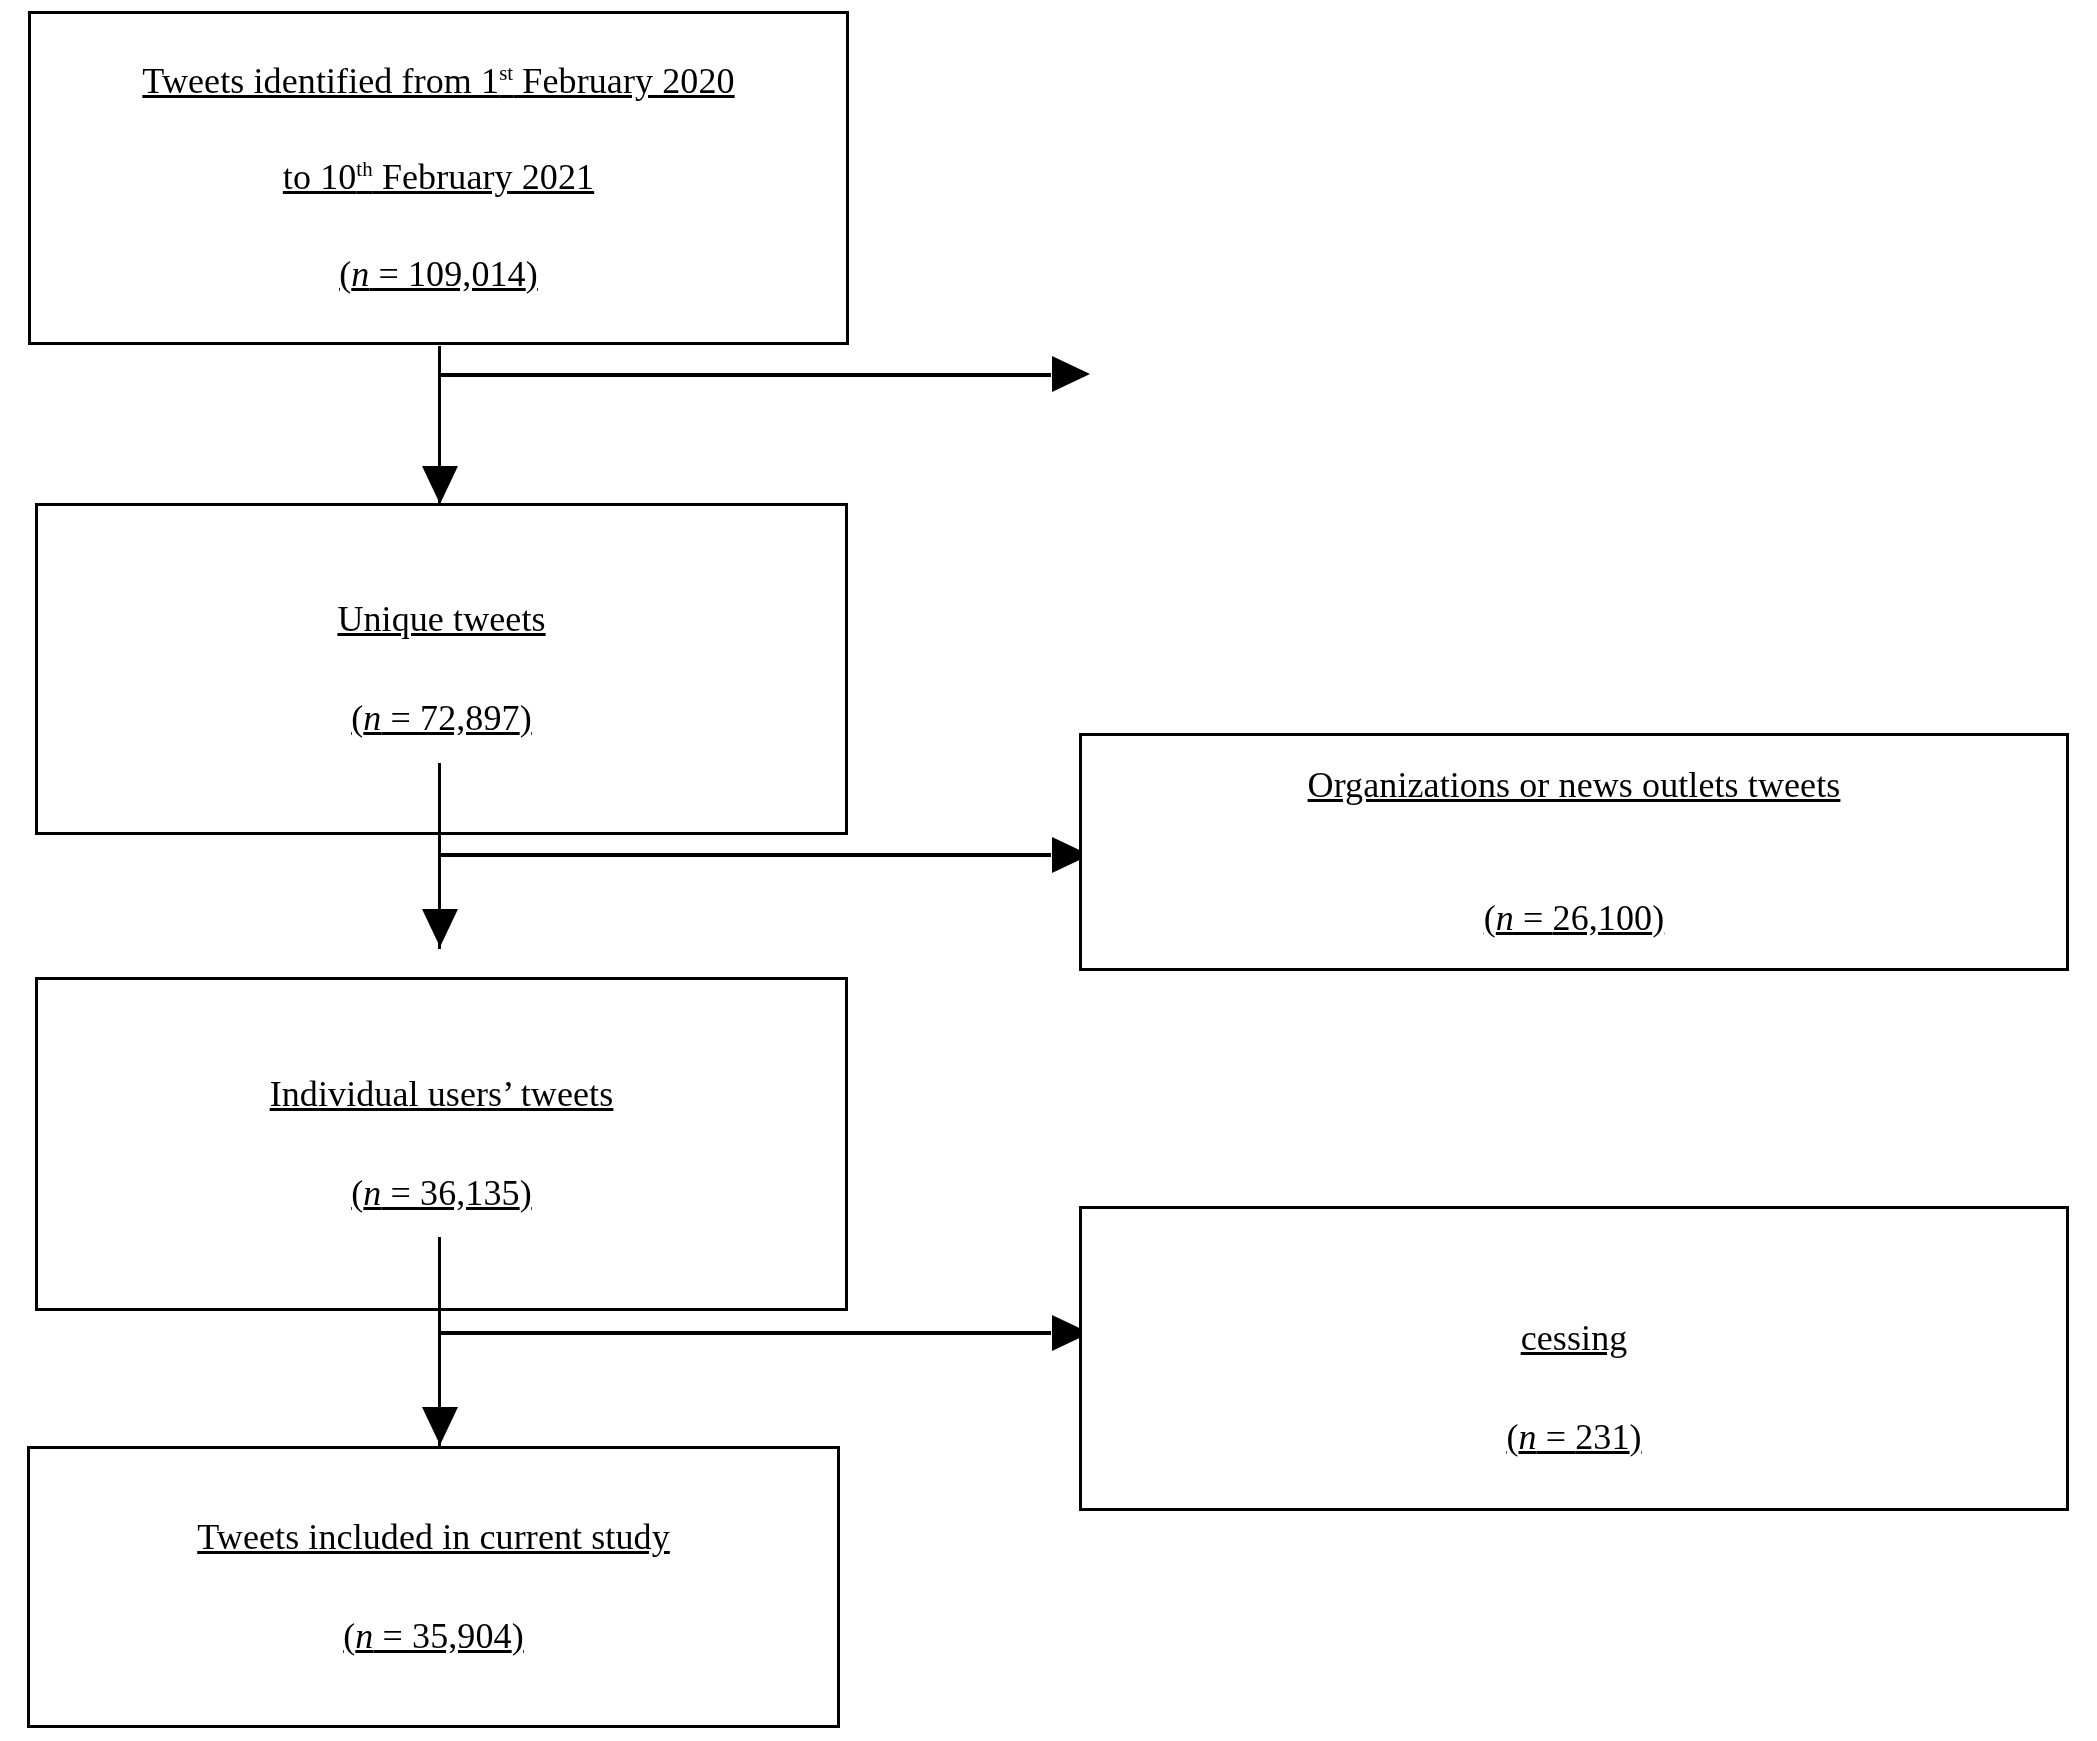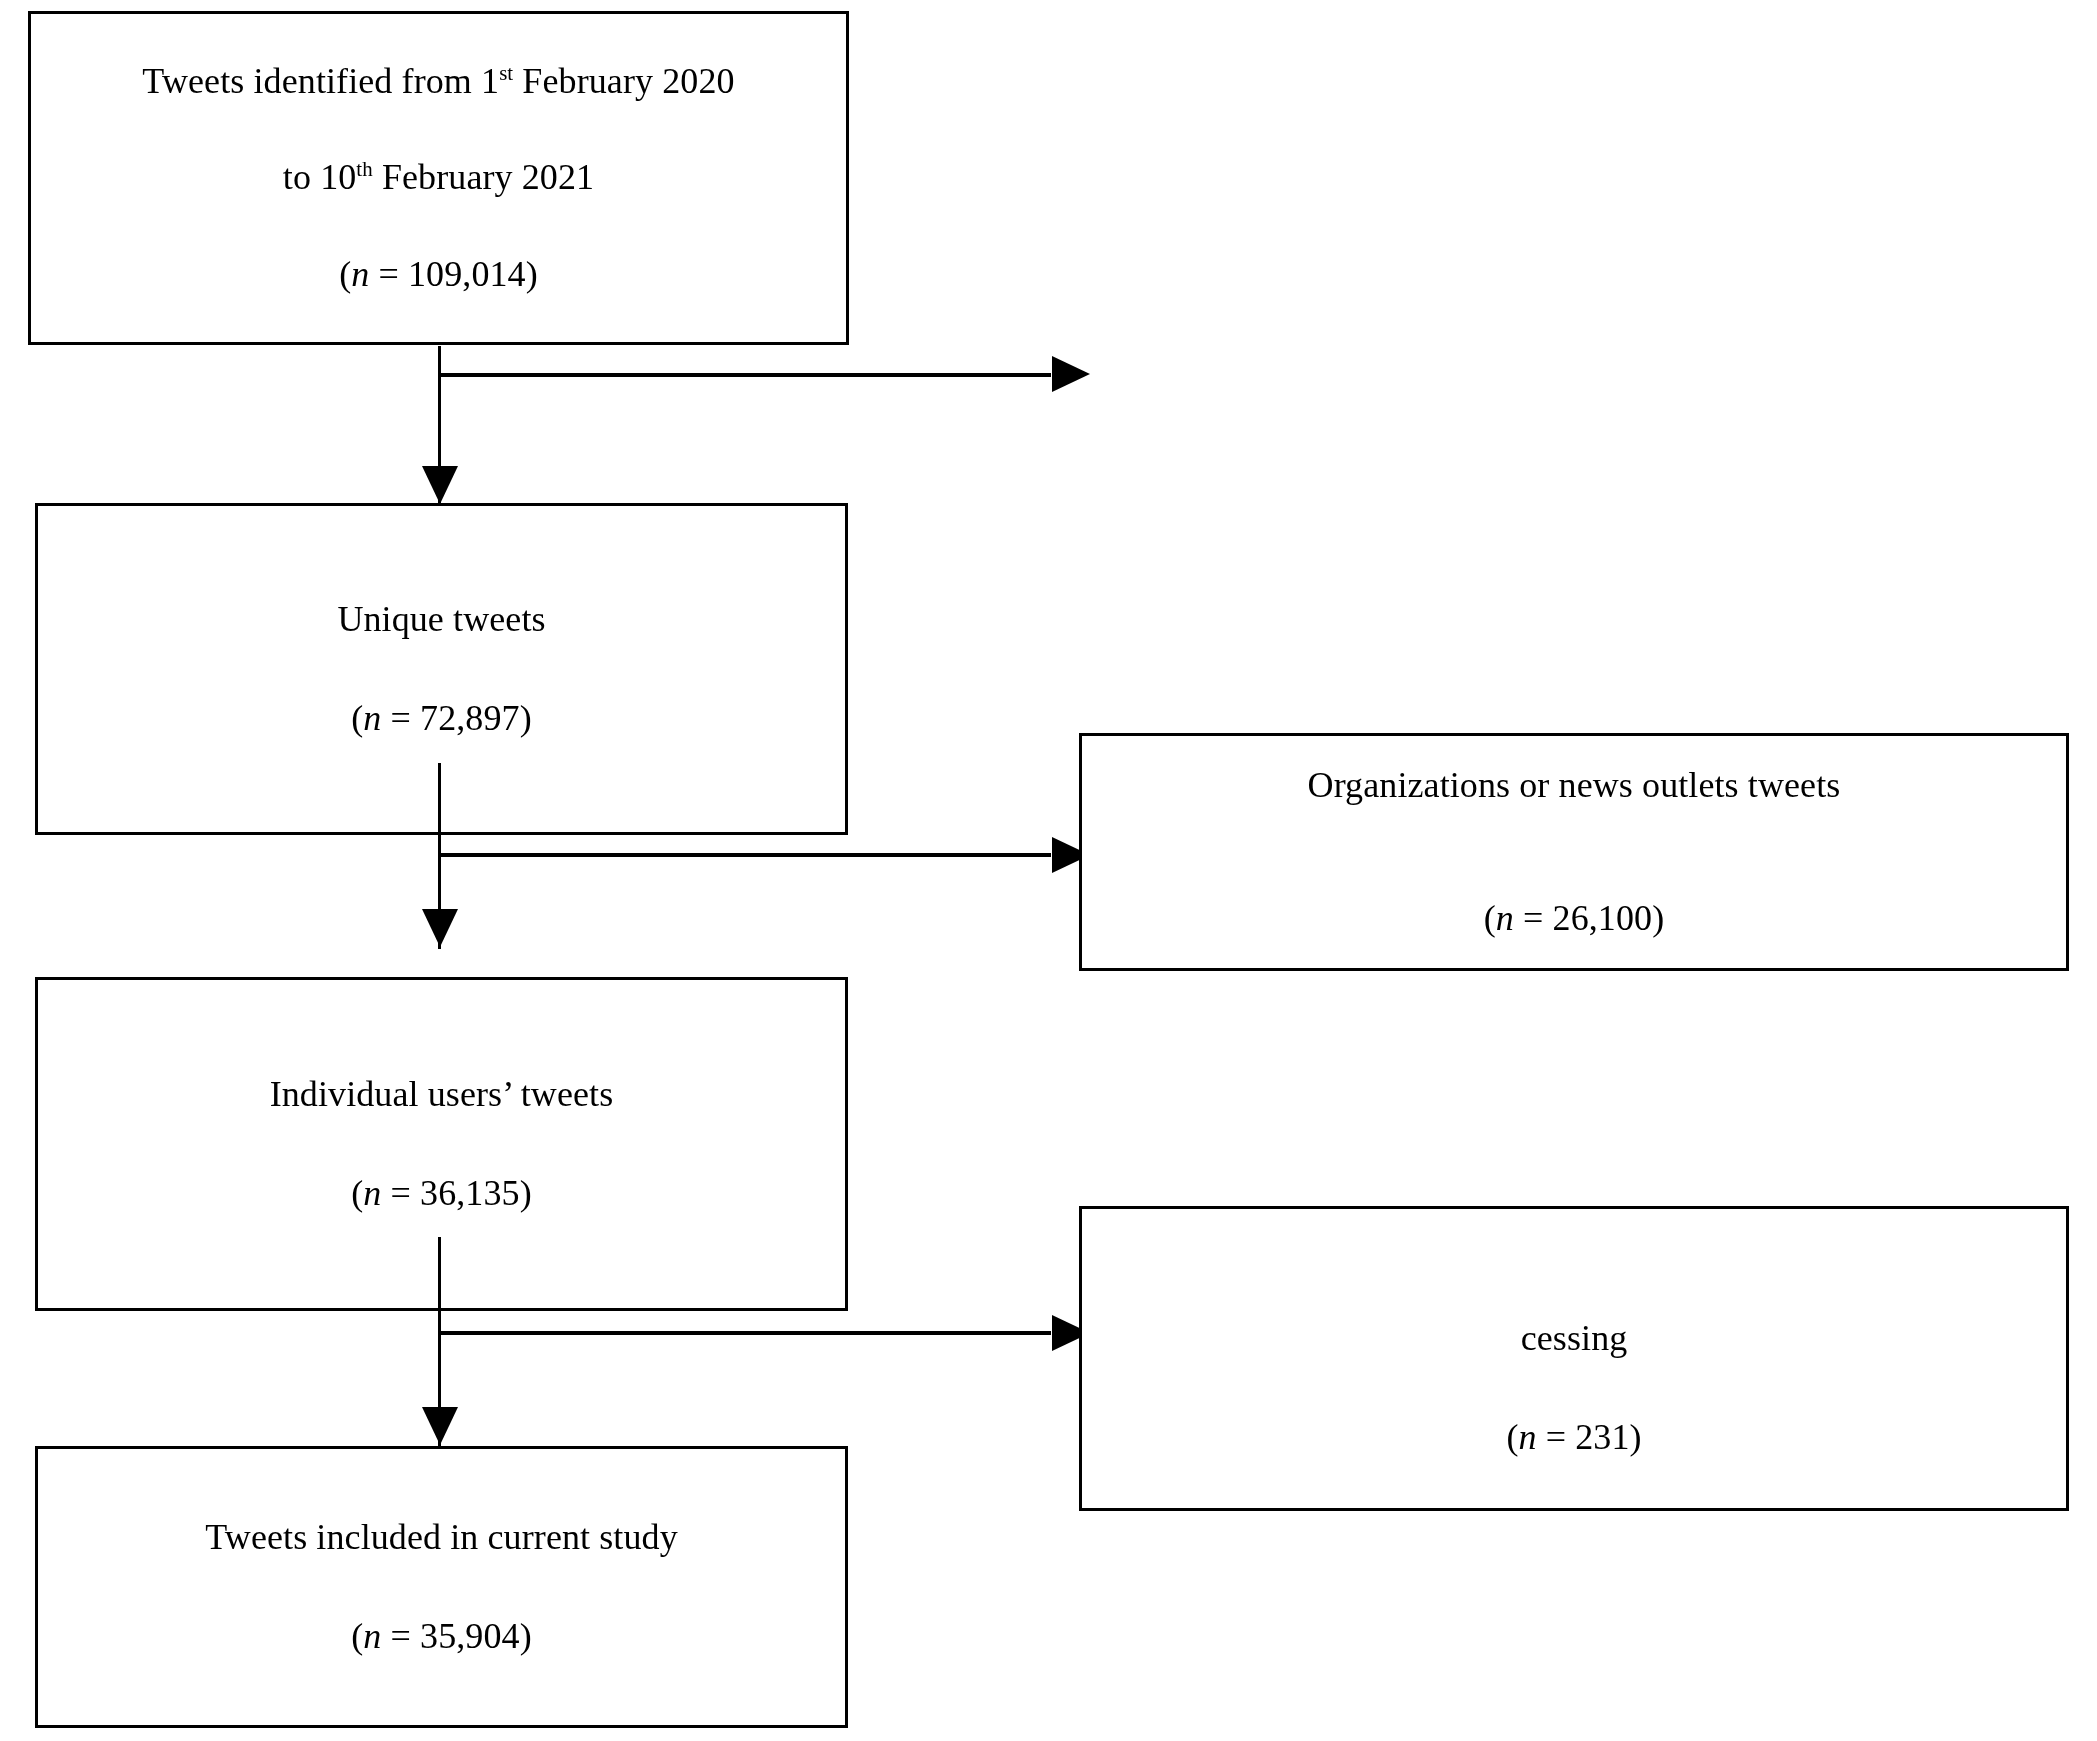--- a/index.html
+++ b/index.html
@@ -22,20 +22,21 @@
   .flow-box {
     position: absolute;
     box-sizing: border-box;
     border: 3.1px solid #000000;
     background: #ffffff;
     display: flex;
     flex-direction: column;
     align-items: center;
     justify-content: center;
     text-align: center;
+    text-decoration: underline;
   }
   .flow-box .line {
     display: block;
     font-size: 36px;
     line-height: 1.1;
     white-space: nowrap;
     letter-spacing: 0.1px;
   }
   .gap-sm { height: 57px; }
   .gap-md { height: 59px; }
@@ -123,20 +124,20 @@
   <div class="arrow-right" style="left:1052px; top:1315px;"></div>
   <div class="arrow-down" style="left:422px; top:1407px;"></div>
 
   <div class="flow-box" style="left:1079px; top:1206px; width:990px; height:305px;">
     <div class="gap-md"></div>
     <span class="line">cessing</span>
     <div class="gap-md"></div>
     <span class="line nval"><span>(</span><span class="ital">n</span><span> = </span><span>231</span><span>)</span></span>
   </div>
 
-  <div class="flow-box" style="left:35px; top:1446px; width:813px; height:282px;">
+  <div class="flow-box" style="left:27px; top:1446px; width:813px; height:282px;">
     <span class="line">Tweets included in current study</span>
     <div class="gap-md"></div>
     <span class="line nval"><span>(</span><span class="ital">n</span><span> = </span><span>35,904</span><span>)</span></span>
   </div>
 
 </div>
 
 
 </body></html>

